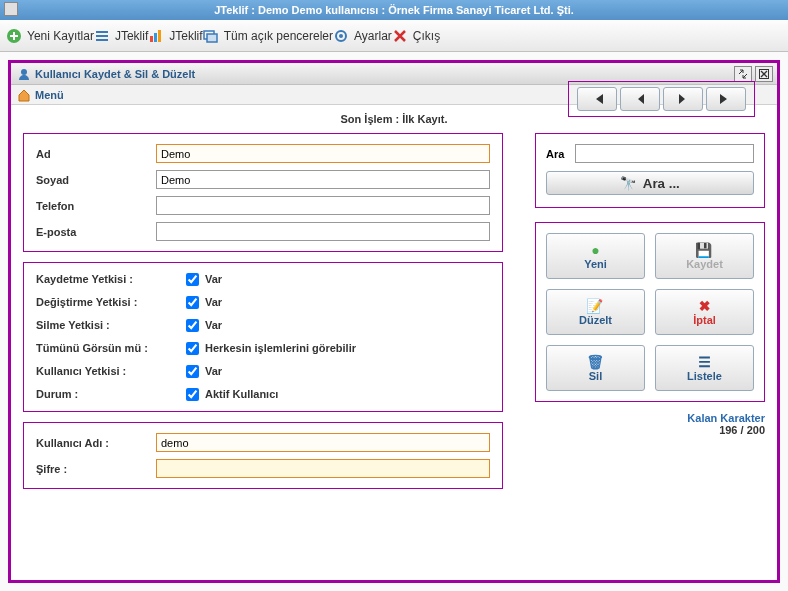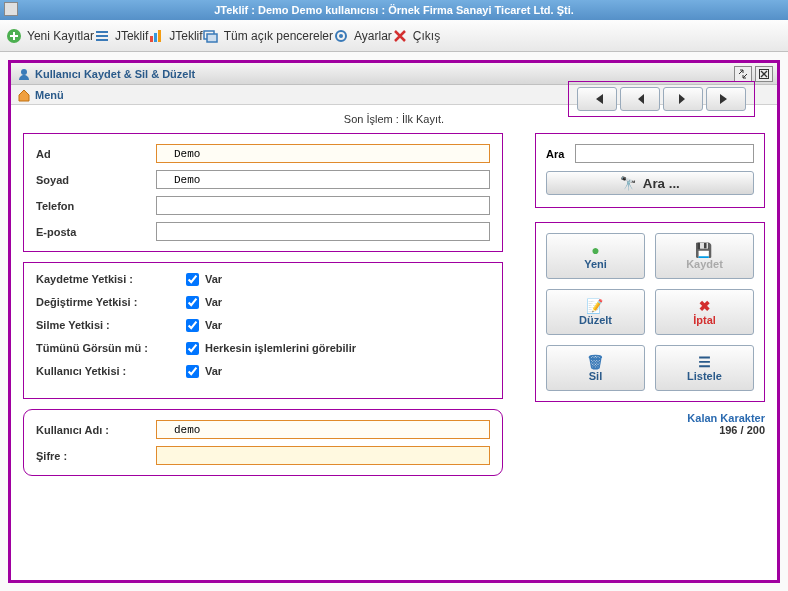--- a/index.html
+++ b/index.html
@@ -12,47 +12,47 @@
 .workspace { background: #fafafa; padding: 8px; height: calc(591px - 52px); }
 .panel { border: 3px solid #a000a0; background: #fff; height: 100%; position: relative; }
 .panel-header { background: linear-gradient(to bottom, #f5f5f5, #d8d8d8); height: 22px; display: flex; align-items: center; padding: 0 6px; border-bottom: 1px solid #c0c0c0; position: relative; }
 .panel-header .ph-title { font-weight: bold; color: #2a5a8a; margin-left: 4px; }
 .panel-header .ph-icon { width: 14px; height: 14px; }
 .panel-header .ph-actions { position: absolute; right: 4px; display: flex; gap: 3px; }
 .panel-header .ph-actions .pbtn { width: 18px; height: 16px; border: 1px solid #888; background: #eee; display: flex; align-items: center; justify-content: center; font-size: 11px; cursor: pointer; }
 .sub-header { background: #f2f2f2; height: 20px; display: flex; align-items: center; padding: 4px 6px; border-bottom: 1px solid #d0d0d0; }
 .sub-header .sh-icon { width: 14px; height: 14px; margin-right: 4px; color: #e86a1c;}
 .sub-header .sh-text { font-weight: bold; color: #2a5a8a; cursor: pointer; }
-.status-line { text-align: center; font-weight: normal; color: #333; padding: 8px 0; }
+.status-line { text-align: center; font-weight: bold; color: #333; padding: 8px 0; }
 .content { position: relative; padding: 0 12px; }
 .group { border: 1px solid #a000a0; padding: 10px 12px; margin-bottom: 10px; }
 .row { display: flex; align-items: center; margin-bottom: 7px; }
 .row label { width: 120px; color: #333; font-weight: bold; }
-.row input[type=text] { flex: 1; height: 19px; border: 1px solid #999; padding: 0 17px; font-family: Liberation Mono, monospace; font-size: 11px; }
+.row input[type=text] { flex: 1; height: 19px; border: 1px solid #999; padding: 0 4px; font-family: Liberation Sans, sans-serif; font-size: 11px; }
 .row input.hl { border: 1px solid #e08a2c; background: #fffdf5; }
 .row input.hl2 { border: 1px solid #e08a2c; background: #fff9e0; }
 .chk-row { display: flex; align-items: flex-start; margin-bottom: 10px; }
 .chk-row label.lbl { width: 150px; color: #333; font-weight: bold; }
 .chk-row input[type=checkbox] { margin-right: 6px; }
 .chk-row span.val { color: #333; font-weight: bold;}
 .left-col { width: 480px; float: left; }
 .right-col { width: 230px; float: right; }
 .search-box { border: 1px solid #a000a0; padding: 10px 10px 12px 10px; margin-bottom: 14px; }
 .search-box .srow { display: flex; align-items: center; margin-bottom: 8px; }
 .search-box .srow label { width: 42px; font-weight: bold; }
 .search-box .srow input { flex: 1; height: 19px; border: 1px solid #999; }
 .wide-btn { width: 100%; height: 24px; background: linear-gradient(to bottom, #fdfdfd, #d8d8d8); border: 1px solid #9ab; border-radius: 3px; font-weight: bold; color: #333; cursor: pointer; display: flex; align-items: center; justify-content: center; gap: 6px; }
 .btn-grid { border: 1px solid #a000a0; padding: 10px; display: grid; grid-template-columns: 1fr 1fr; gap: 10px; }
 .act-btn { height: 46px; background: linear-gradient(to bottom, #fdfdfd, #e0e0e0); border: 1px solid #9ab; border-radius: 3px; display: flex; flex-direction: column; align-items: center; justify-content: center; font-weight: bold; color: #2a5a8a; cursor: pointer; gap: 1px; }
 .act-btn.disabled { color: #aaa; cursor: default; }
 .act-btn .aicon { font-size: 14px; line-height: 1;}
 .remaining { text-align: right; margin-top: 10px; font-weight: bold; }
 .remaining .rtitle { color: #2a6ab0; }
 .remaining .rcount { color: #333; }
-.cred-group { clear: both; border-radius: 9px; }
+.cred-group { clear: both; }
 .nav-group { position: absolute; right: 22px; bottom: 16px; display: flex; gap: 3px; border: 1px solid #a000a0; padding: 5px 8px; }
 .nav-btn { width: 40px; height: 24px; background: linear-gradient(to bottom, #fdfdfd, #e0e0e0); border: 1px solid #9ab; border-radius: 3px; display: flex; align-items: center; justify-content: center; font-weight: bold; cursor: pointer; }
 svg { display: block; }
 </style>
 </head>
 <body>
 
 <div class="titlebar">
   <span class="win-icon"></span>
   <span>JTeklif : Demo Demo kullanıcısı : Örnek Firma Sanayi Ticaret Ltd. Şti.</span>
@@ -190,20 +190,25 @@
           <div class="chk-row">
             <label class="lbl">Tümünü Görsün mü :</label>
             <input type="checkbox" checked="" style="">
             <span class="val">Herkesin işlemlerini görebilir</span>
           </div>
           <div class="chk-row">
             <label class="lbl">Kullanıcı Yetkisi :</label>
             <input type="checkbox" checked="" style="">
             <span class="val">Var</span>
           </div>
+          <div class="chk-row" style="margin-bottom:0">
+            <label class="lbl">Durum :</label>
+            <input type="checkbox" checked="" style="">
+            <span class="val">Aktif Kullanıcı</span>
+          </div>
         </div>
 
         <div class="group cred-group">
           <div class="row">
             <label>Kullanıcı Adı :</label>
             <input type="text" class="hl" value="demo" style="">
           </div>
           <div class="row" style="margin-bottom:0">
             <label>Şifre :</label>
             <input type="text" class="hl2" value="" style="">

